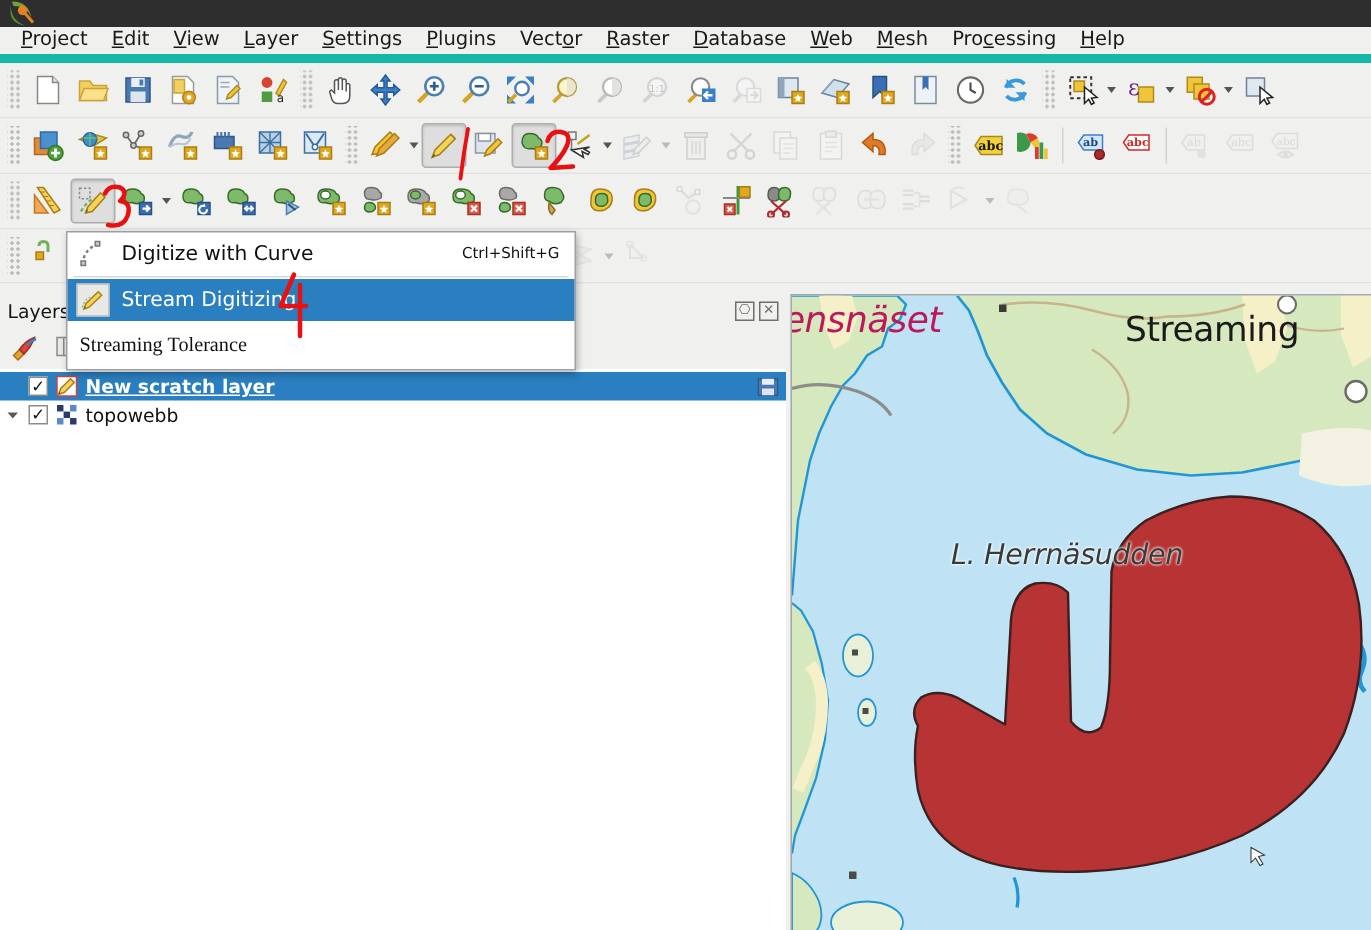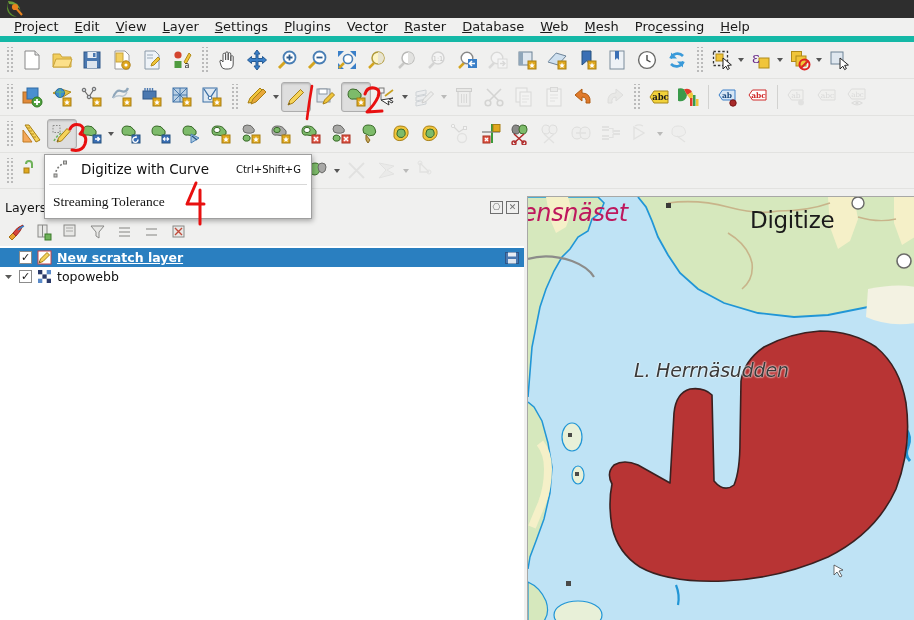--- a/index.html
+++ b/index.html
@@ -116,21 +116,21 @@
     flex: none; display: flex; align-items: center; justify-content: center;
     font-size: 11px; color: #111; line-height: 1;
   }
   .row-end {
     margin-left: auto; width: 16px; height: 14px; margin-right: 4px;
     display: flex; align-items: center; justify-content: center;
   }
 
   
   .popup {
-    position: absolute; left: 44px; top: 154px; width: 268px;
+    position: absolute; left: 44px; top: 154px; width: 340px;
     background: #ffffff; border: 1px solid #9f9f9f;
     box-shadow: 1px 2px 5px rgba(0,0,0,.30); z-index: 60;
   }
   .pitem {
     height: 28px; display: flex; align-items: center; padding: 0 10px 0 6px;
     font-size: 13.5px; color: #101010; gap: 8px;
   }
   .pitem.hl { background: #2a7fc0; color: #ffffff; }
   .pitem .picon {
     width: 22px; height: 22px; flex: none; display: flex;
@@ -1005,39 +1005,49 @@
 
       <path d="M84 287 Q78 276 86 268 Q96 262 110 268 L142 286 L146 216 Q148 196 162 192 Q176 190 184 198 L186 284 Q196 296 206 288
                Q212 274 212 244 L213 184 Q216 164 236 150 Q262 136 292 134 Q324 134 348 150 Q372 170 378 206 Q384 250 368 292
                Q348 336 300 360 Q250 382 196 384 Q140 386 112 370 Q90 356 84 330 Q80 306 84 287 Z" fill="#b83434" stroke="#3a2020" stroke-width="1.6" stroke-linejoin="round"></path>
 
       <path d="M306 368 L306 378 L309 375 L312 380 L314 379 L311 374 L315 373 Z" fill="#fff" stroke="#333" stroke-width=".7"></path>
     </svg>
 
     
     <div class="maplabel lbl-naset" style="left:-6px; top:2px;">ensnäset</div>
-    <div class="maplabel lbl-koberget" style="left:222px; top:10px;">Digitize</div>
+    <div class="maplabel lbl-koberget" style="left:222px; top:10px;">Streaming</div>
     <div class="maplabel lbl-herrnas" style="left:106px; top:162px;">L. Herrnäsudden</div>
   </div>
 
   <div class="popup">
     <div class="pitem">
       <span class="picon">
         <svg width="18" height="18" viewBox="0 0 18 18">
           <path d="M2 16 Q3 6 12 3" stroke="#7a7a78" stroke-width="1.6" fill="none" stroke-dasharray="2 2"></path>
           <rect x="10.5" y="1" width="3" height="3" fill="#c8c8c6" stroke="#7a7a78"></rect>
           <rect x="1" y="14" width="3" height="3" fill="#c8c8c6" stroke="#7a7a78"></rect>
         </svg>
       </span>
       <span>Digitize with Curve</span>
       <span class="shortcut">Ctrl+Shift+G</span>
     </div>
 
     <div class="psep"></div>
 
+    <div class="pitem hl">
+      <span class="picon boxed">
+        <svg width="16" height="16" viewBox="0 0 16 16">
+          <path d="M2 14 L3.2 10.5 L11.5 2.5 L13.8 4.8 L5.5 12.8 Z" fill="#f5d35a" stroke="#a87f15"></path>
+          <path d="M2 14 L3 13 L2.7 12.3 Z" fill="#3a3a38"></path>
+          <path d="M1 13 Q2 8 6 6" stroke="#8fb87a" stroke-width=".9" fill="none" stroke-dasharray="1.4 1.2"></path>
+        </svg>
+      </span>
+      <span>Stream Digitizing</span>
+    </div>
 
     <div class="prow">
       <span class="plabel">Streaming Tolerance</span>
     </div>
   </div>
 
   <div class="annot" style="left:300px; top:84px;">
     <svg width="26" height="38" viewBox="0 0 26 38">
       <path d="M12 2 Q9 18 7 35" stroke="#e81010" stroke-width="2.6" fill="none" stroke-linecap="round"></path>
     </svg>

